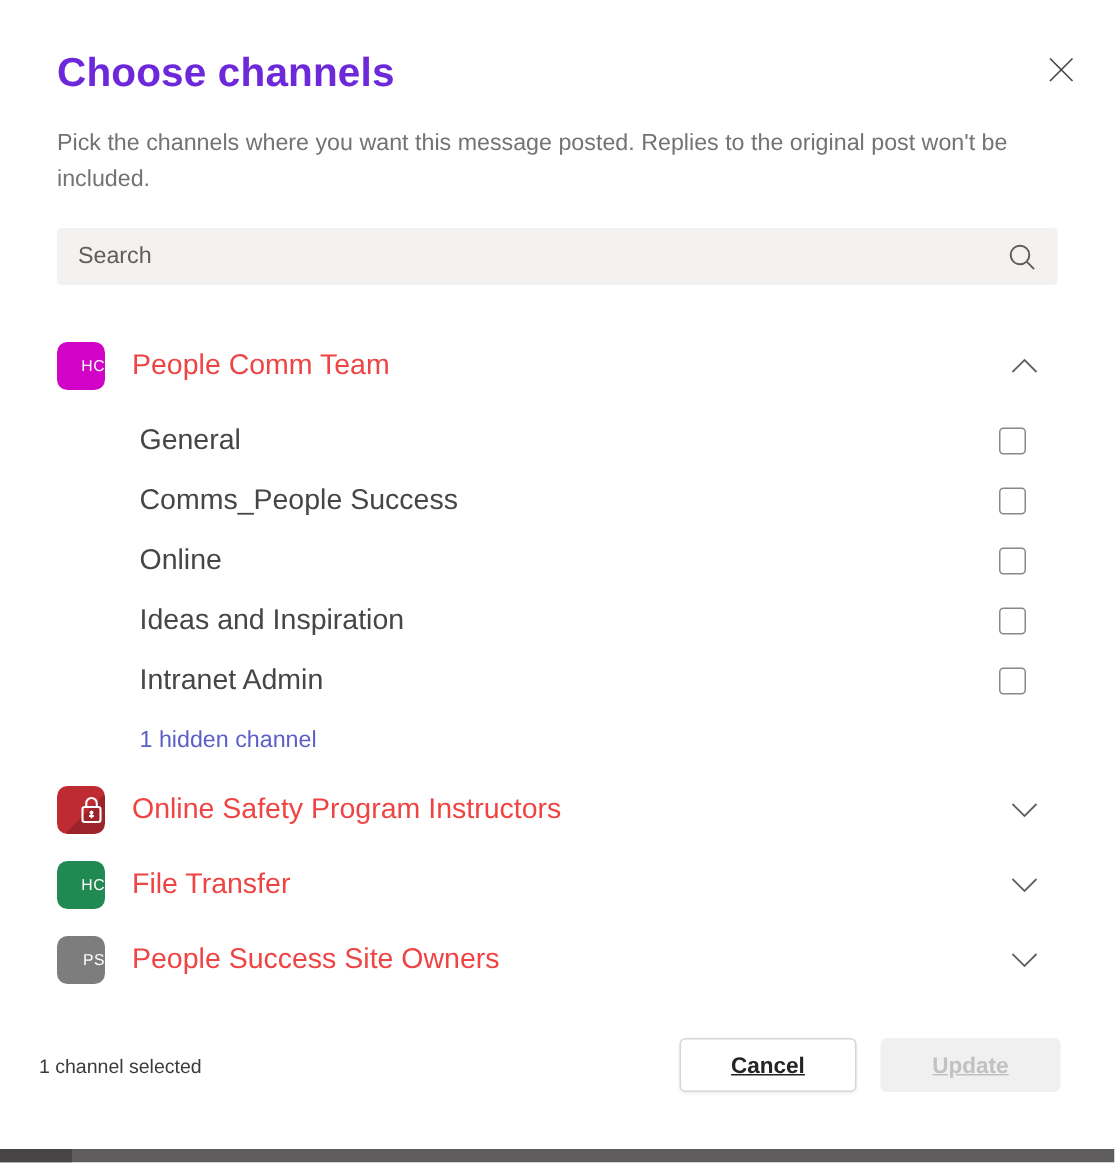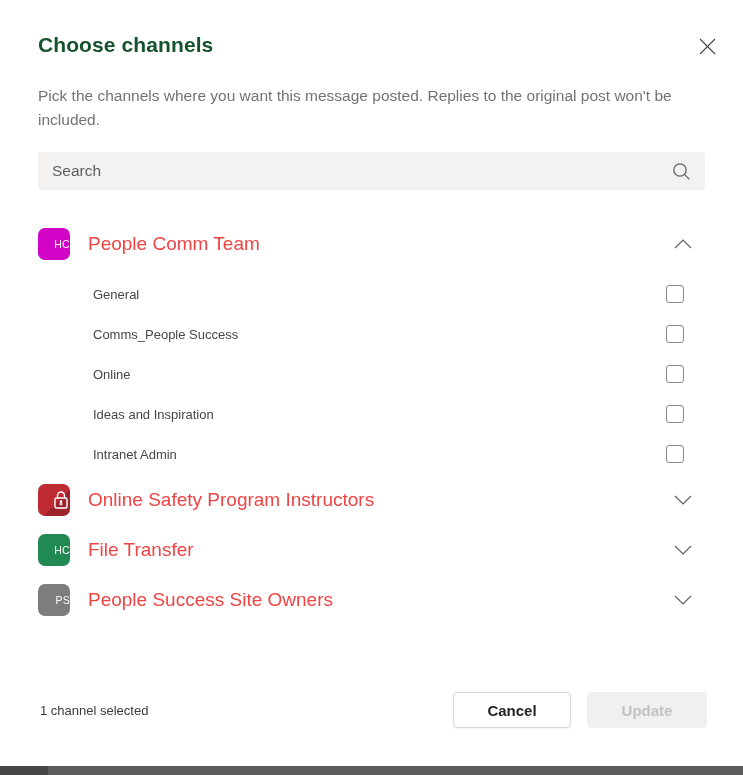--- a/index.html
+++ b/index.html
@@ -7,21 +7,21 @@
   body {
     font-family: "Liberation Sans", "DejaVu Sans", sans-serif;
     background: #ffffff;
     color: #484644;
     overflow: hidden;
   }
   .dialog { position: relative; width: 743px; height: 775px; background: #fff; }
 
   .page-title {
     position: absolute; top: 33px; left: 38px;
-    font-size: 21px; font-weight: 700; color: #14532d; letter-spacing: .1px;
+    font-size: 27px; font-weight: 700; color: #6d28d9; letter-spacing: .1px;
   }
   .close-btn {
     position: absolute; top: 28px; right: 18px;
     width: 36px; height: 36px;
     display: flex; align-items: center; justify-content: center;
     background: transparent; border: none; cursor: pointer;
   }
   .description {
     position: absolute; top: 84px; left: 38px; right: 60px;
     font-size: 15.5px; line-height: 24px; color: #737373;
@@ -60,38 +60,39 @@
     background-image: linear-gradient(135deg, rgba(0,0,0,0) 58%, rgba(0,0,0,0.18) 58%);
   }
   .team-name { margin-left: 18px; font-size: 19px; color: #ef4444; flex: 1; }
   .chevron { display: flex; align-items: center; }
 
   .channels { margin-top: 14px; }
   .channel-row {
     display: flex; align-items: center; justify-content: space-between;
     height: 40px; padding-left: 55px; padding-right: 21px; cursor: pointer;
   }
-  .channel-name { font-size: 13px; color: #484644; }
+  .channel-name { font-size: 19px; color: #484644; }
   .checkbox {
     width: 18px; height: 18px; border: 1.6px solid #8a8886; border-radius: 3px;
     background: #fff;
   }
   .hidden-row { display: flex; align-items: center; height: 40px; padding-left: 55px; }
   .hidden-link { font-size: 15.5px; color: #5b5fc7; text-decoration: none; cursor: pointer; }
 
   .footer {
-    position: absolute; left: 40px; right: 36px; top: 692px; height: 36px;
+    position: absolute; left: 26px; right: 36px; top: 692px; height: 36px;
     display: flex; align-items: center;
   }
   .footer-status { font-size: 13px; color: #3b3a39; flex: 1; }
   .btn {
     height: 36px; border-radius: 4px; font-size: 15px; font-weight: 700;
     font-family: "Liberation Sans", "DejaVu Sans", sans-serif;
     display: inline-flex; align-items: center; justify-content: center;
     cursor: pointer;
+    text-decoration: underline;
   }
   .btn-cancel {
     width: 118px; background: #ffffff; border: 1px solid #d6d6d6; color: #242424;
     box-shadow: 0 1px 2px rgba(0,0,0,0.06); margin-right: 16px;
   }
   .btn-update {
     width: 120px; background: #f0f0f0; border: none; color: #c3c1bf; cursor: default;
   }
 
   .bottom-bar {
@@ -157,20 +158,23 @@
         <span class="channel-name">Online</span>
         <span class="checkbox"></span>
       </div>
       <div class="channel-row">
         <span class="channel-name">Ideas and Inspiration</span>
         <span class="checkbox"></span>
       </div>
       <div class="channel-row">
         <span class="channel-name">Intranet Admin</span>
         <span class="checkbox"></span>
+      </div>
+      <div class="hidden-row">
+        <a class="hidden-link">1 hidden channel</a>
       </div>
     </div>
 
     <div class="team-row mt8">
       <span class="avatar shadowed" style="background-color: rgb(191, 43, 51);">
         <span>
           <svg width="18" height="20" viewBox="0 0 18 20" fill="none">
             <rect x="3" y="8" width="12" height="10" rx="1.5" stroke="#ffffff" stroke-width="1.4"></rect>
             <path d="M5.5 8 V5.5 a3.5 3.5 0 0 1 7 0 V8" stroke="#ffffff" stroke-width="1.4"></path>
             <circle cx="9" cy="11.6" r="1.3" fill="#ffffff"></circle>

